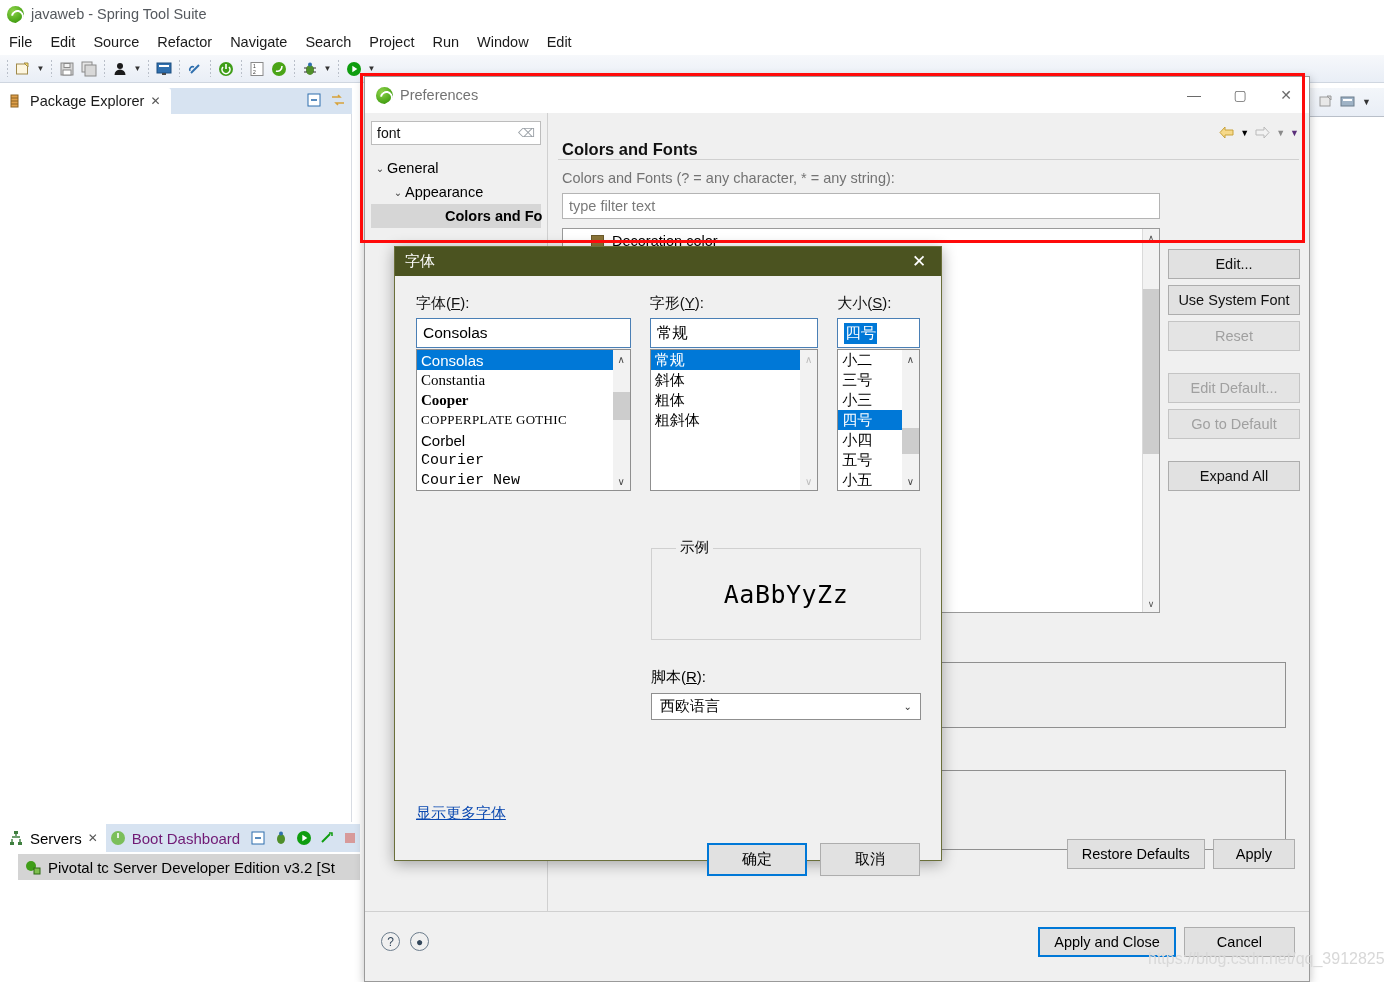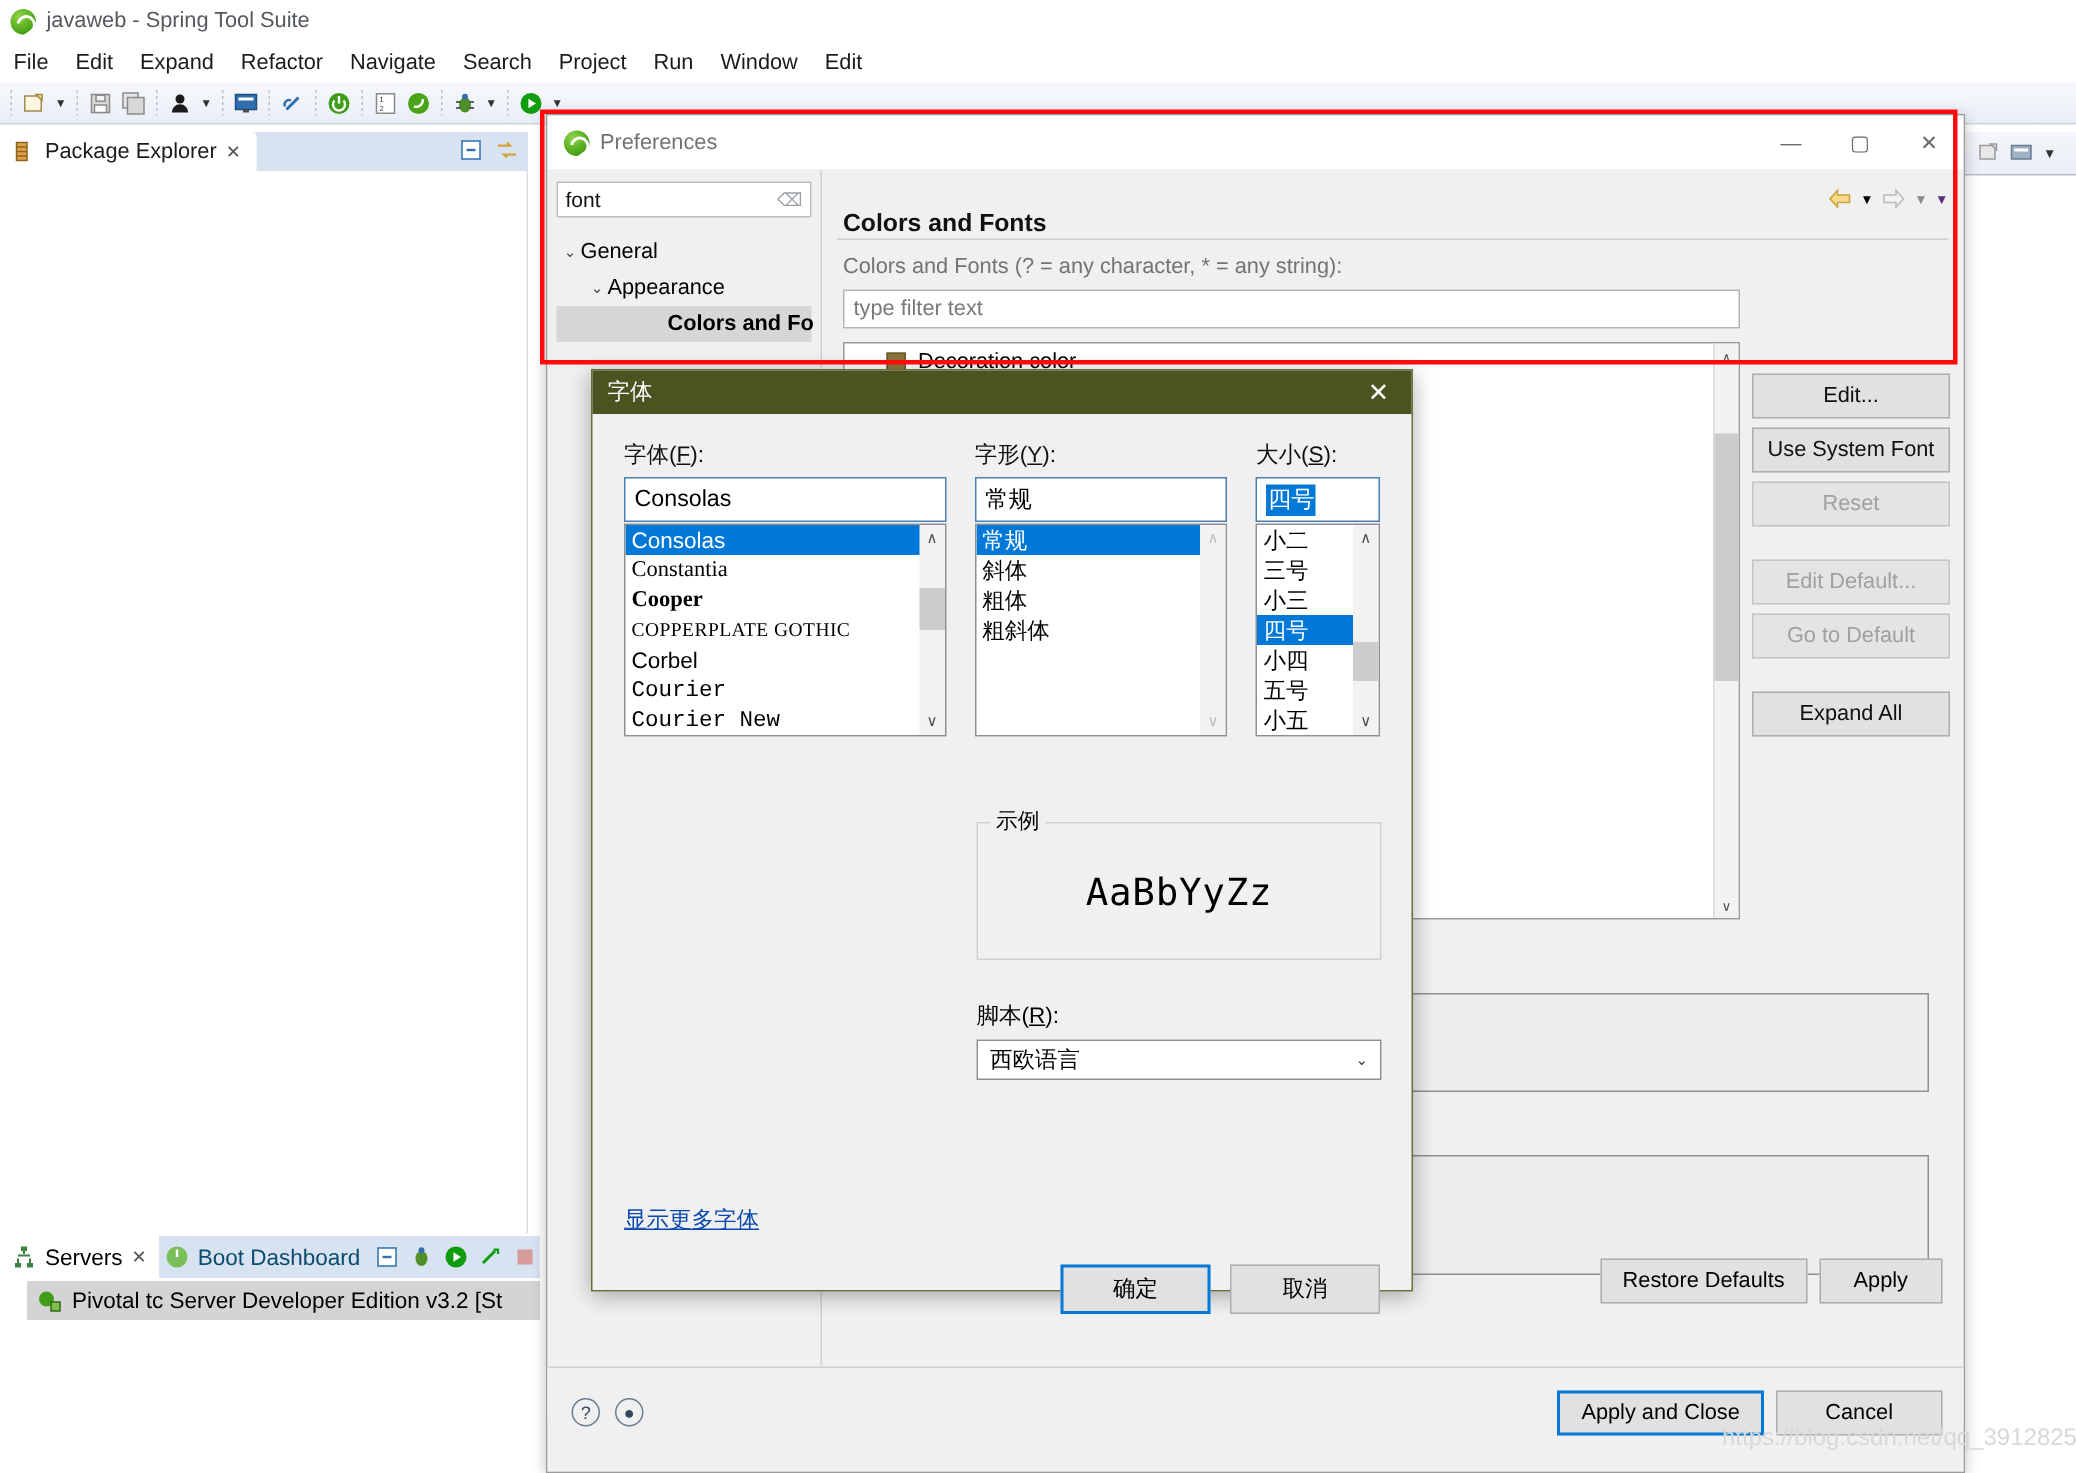--- a/index.html
+++ b/index.html
@@ -74,21 +74,21 @@
   
   .sv-tabbar {
     position: absolute; left: 0; top: 824px; width: 360px; height: 28px;
     background: #d7e3f1; display: flex; align-items: center;
   }
   .sv-tab-active {
     height: 28px; padding: 0 8px; background: #ffffff; display:flex; align-items:center; gap:6px;
     font-size: 15px;
   }
   .sv-tab-inactive { padding: 0 4px; display:flex; align-items:center; gap:6px;
-    font-size: 15px; color: #0c4a6e; text-align: right; }
+    font-size: 15px; color: #701a75; text-align: right; }
   .sv-tools { display:flex; align-items:center; gap: 7px; margin-left: 6px; }
   .sv-body { position:absolute; left:0; top:852px; width:360px; height:130px; background:#fff; }
   .sv-row {
     position:absolute; left:18px; top:2px; width: 342px; height: 26px;
     background: #d4d4d4; display:flex; align-items:center; gap:7px; padding-left:7px;
     font-size: 15px; white-space: nowrap; overflow: hidden;
   }
 
   
   .right-strip {
@@ -219,21 +219,21 @@
   .lb-up, .lb-dn { height: 18px; display:flex; align-items:center; justify-content:center;
     font-size: 10px; color: #4a4a4a; }
   .lb-dn { position:absolute; bottom: 0; width: 100%; }
   .lb-thumb { position:absolute; left:0; width: 17px; background: #cdcdcd; }
 
   .sample-group {
     position: absolute; left: 256px; top: 272px; width: 270px; height: 92px;
     border: 1px solid #d0d0d0;
   }
   .sample-legend {
-    position: absolute; left: 8px; top: -11px; background: #f0f0f0; padding: 0 4px; font-size: 14.5px;
+    position: absolute; left: 24px; top: -11px; background: #f0f0f0; padding: 0 4px; font-size: 14.5px;
   }
   .sample-text {
     width: 100%; height: 100%; display:flex; align-items:center; justify-content:center;
     font-size: 25px; font-family: "DejaVu Sans Mono", monospace; letter-spacing: .5px;
   }
   .script-label { position:absolute; left: 256px; top: 392px; font-size: 15px; }
   .script-sel {
     position:absolute; left: 256px; top: 417px; width: 270px; height: 27px; background: #fff;
     border: 1px solid #8f8f8f; display:flex; align-items:center; padding: 0 8px; font-size: 15px;
   }
@@ -262,21 +262,21 @@
 <div id="root">
 
   <div class="ide-title">
     <div class="sts-logo"></div>
     <div class="ide-title-text">javaweb - Spring Tool Suite</div>
   </div>
 
   <div class="menubar">
     <div class="menu-item">File</div>
     <div class="menu-item">Edit</div>
-    <div class="menu-item">Expand</div>
+    <div class="menu-item">Source</div>
     <div class="menu-item">Refactor</div>
     <div class="menu-item">Navigate</div>
     <div class="menu-item">Search</div>
     <div class="menu-item">Project</div>
     <div class="menu-item">Run</div>
     <div class="menu-item">Window</div>
     <div class="menu-item">Edit</div>
   </div>
 
   <div class="toolbar">

